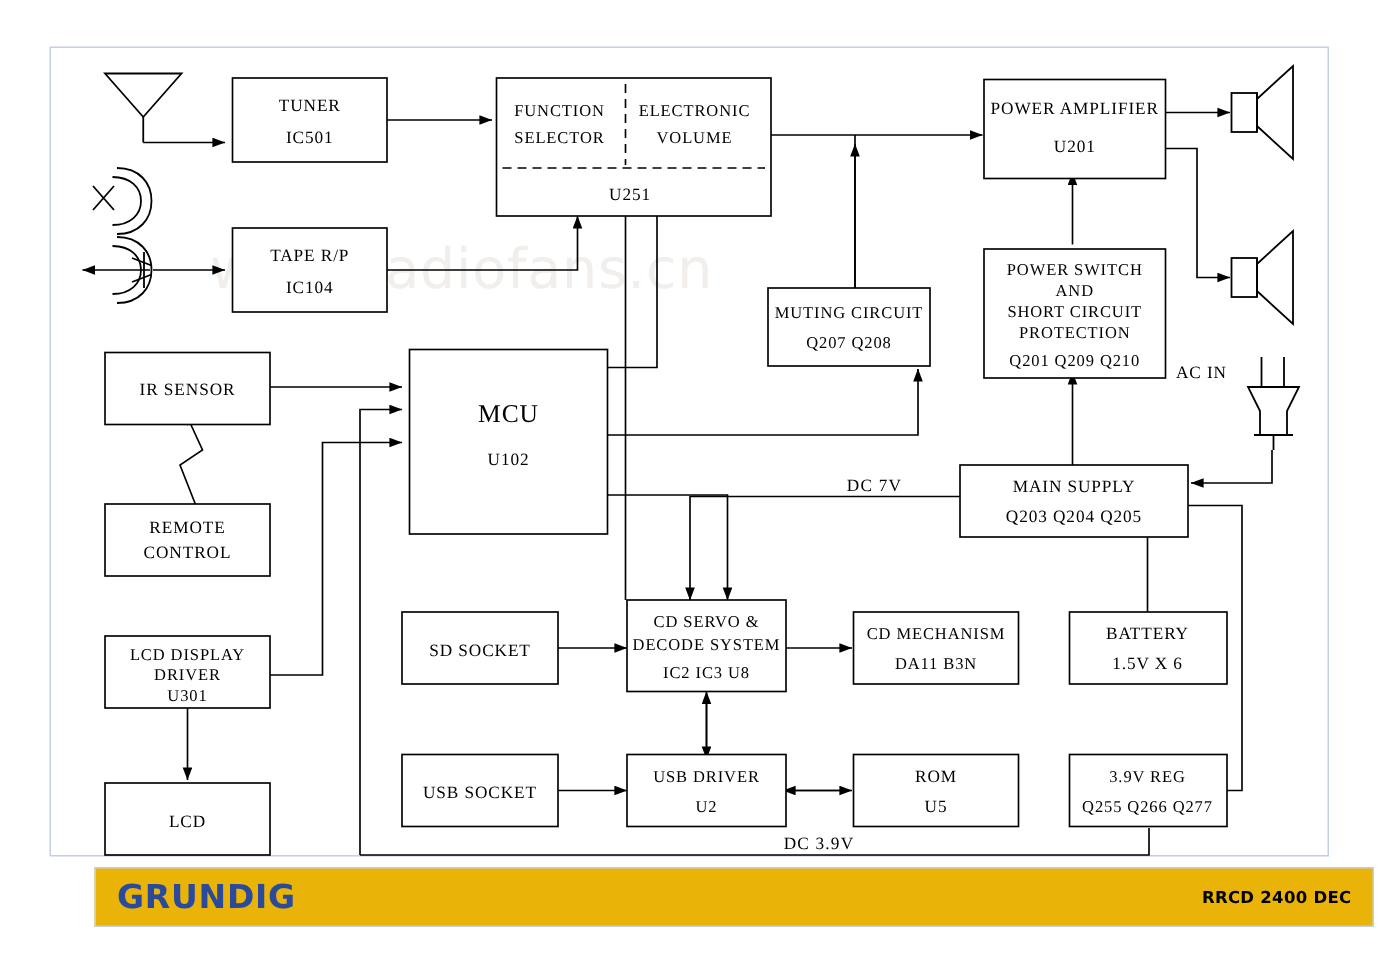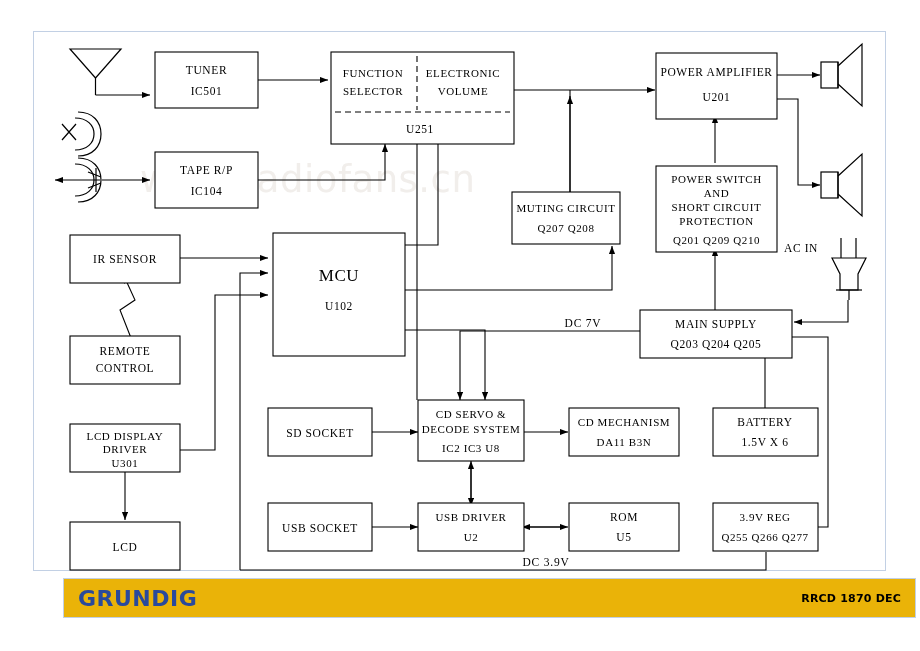--- a/index.html
+++ b/index.html
@@ -381,16 +381,16 @@
     </g>
     <text class="lbl" x="818" y="252" style="text-anchor:end;">AC  IN</text>
 
     <text class="lbl-rail" x="583" y="327">DC  7V</text>
     <text class="lbl-rail" x="546" y="566">DC  3.9V</text>
 
   </svg>
 
   <div id="footer-frame">
     <div id="brand-logo">GRUNDIG</div>
-    <div id="model-code">RRCD 1870 DEC</div>
+    <div id="model-code">RRCD 2400 DEC</div>
   </div>
 
 </div>
 
 </body></html>

